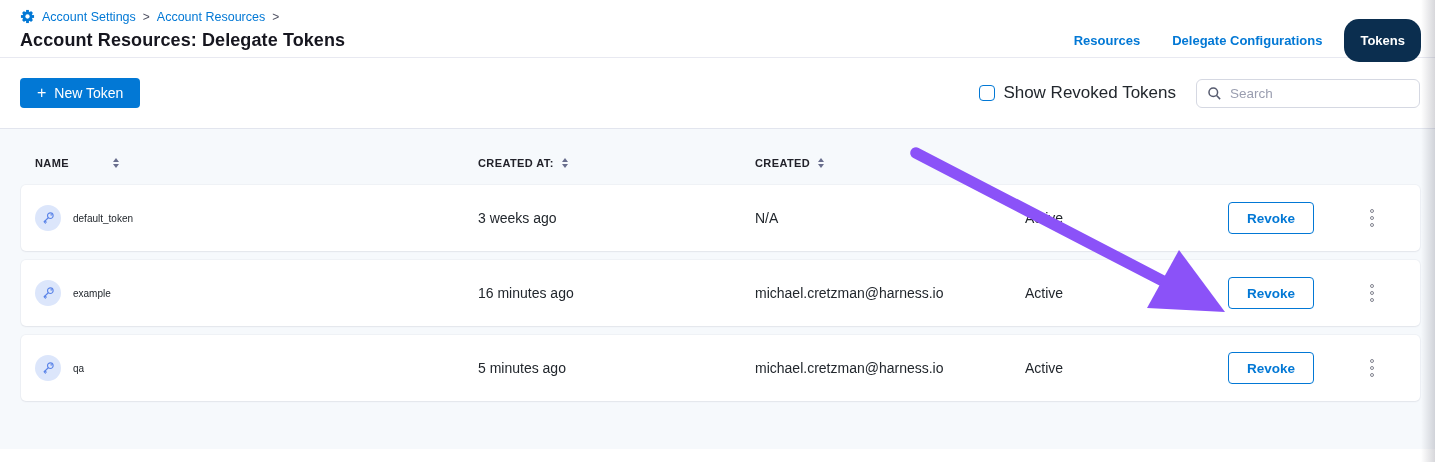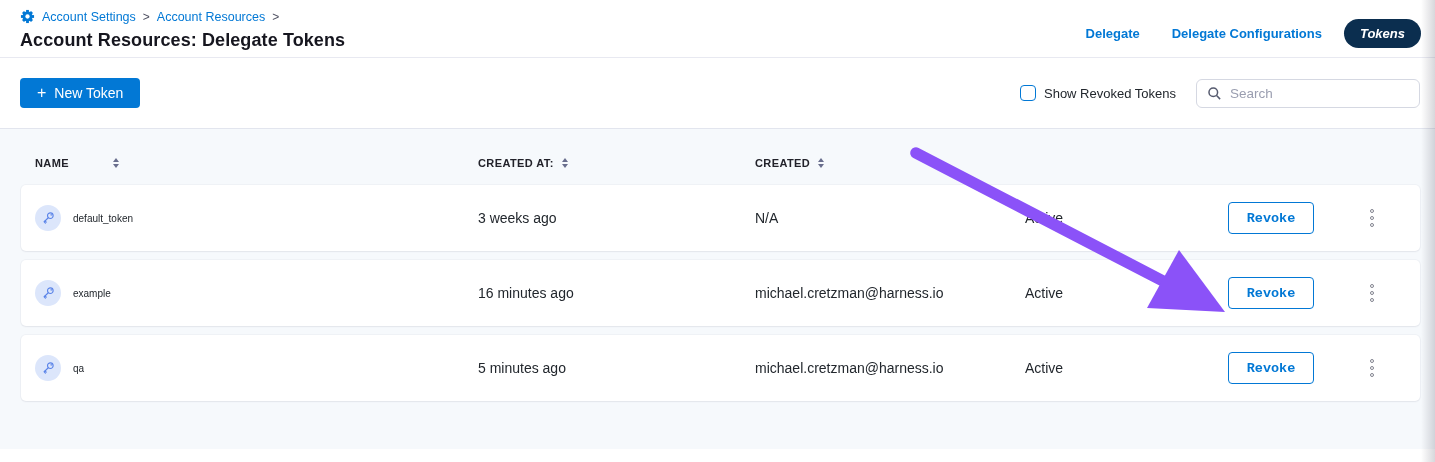--- a/index.html
+++ b/index.html
@@ -11,32 +11,32 @@
   
   .topbar { position:relative; height:58px; padding:9px 20px 0 20px; background:#fff; border-bottom:1px solid #e8e9f1; }
   .breadcrumb { display:flex; align-items:center; gap:7px; font-size:12.5px; font-weight:500; }
   .crumb-link { color:#0278d5; cursor:pointer; text-decoration:none; }
   .crumb-sep { color:#4f5162; font-size:12px; }
   .gear-wrap { display:flex; align-items:center; }
   .page-title { margin-top:6px; font-size:18px; font-weight:700; color:#16161f; letter-spacing:.1px; }
   .tabs { position:absolute; top:19px; right:14px; display:flex; align-items:center; gap:32px; }
   .tab-link { color:#0278d5; font-size:13px; font-weight:700; cursor:pointer; }
   .tab-pill { background:#0b2e4f; color:#ffffff; font-size:13px; font-weight:700;
-              padding:7px 16px; border-radius:15px; margin-left:-10px; cursor:pointer;font-style:italic; }
+              padding:14px 16px; border-radius:15px; margin-left:-10px; cursor:pointer; }
   
   .toolbar { height:71px; background:#fff; border-bottom:1px solid #e2e5ee;
              display:flex; align-items:center; justify-content:space-between; padding:0 15px 0 20px; }
   .btn-primary { display:flex; align-items:center; gap:8px; background:#0278d5; color:#fff;
                  border:none; border-radius:4px; height:30px; padding:0 17px;
                  font-size:14px; font-weight:500; font-family:inherit; cursor:pointer; }
   .btn-primary .plus { font-size:16px; font-weight:500; line-height:1; }
   .toolbar-right { display:flex; align-items:center; gap:20px; }
   .checkbox-group { display:flex; align-items:center; gap:8px; cursor:pointer; }
   .checkbox { width:16px; height:16px; border:1.6px solid #0278d5; border-radius:4px; background:#fff; }
-  .checkbox-label { font-size:13px; color:#22272d; }
+  .checkbox-label { font-size:17px; color:#22272d; }
   .searchbox { display:flex; align-items:center; gap:8px; width:224px; height:29px;
                border:1px solid #d5d8e2; border-radius:6px; background:#fff; padding:0 10px; }
   .searchbox input { border:none; outline:none; flex:1; font-size:13.5px; font-family:inherit; color:#22272d; background:transparent; }
   .searchbox input::placeholder { color:#9a9eb0; }
   
   .table-area { height:320px; background:#f6f9fc; padding:28px 15px 0 21px; }
   .grid { display:grid; grid-template-columns:457px 277px 270px 193px 106px 1fr; align-items:center; }
   .thead { margin-bottom:16px; }
   .th { display:flex; align-items:center; gap:8px; font-size:11px; font-weight:700;
         color:#22222a; letter-spacing:.4px; cursor:pointer; }
@@ -45,21 +45,21 @@
   .sort-icon .up   { width:0; height:0; border-left:3.5px solid transparent; border-right:3.5px solid transparent; border-bottom:4px solid #696e8d; }
   .sort-icon .down { width:0; height:0; border-left:3.5px solid transparent; border-right:3.5px solid transparent; border-top:4px solid #696e8d; }
   .row { height:66px; background:#fff; border-radius:5px; margin-bottom:9px;
          box-shadow:0 1px 2px rgba(40,41,61,.06), 0 0 0 1px rgba(40,41,61,.03); cursor:pointer; }
   .cell-name { display:flex; align-items:center; gap:12px; padding-left:14px; font-size:10px; color:#22272d;text-align:right; }
   .key-badge { width:26px; height:26px; border-radius:50%; background:#dce6fb;
                display:flex; align-items:center; justify-content:center; flex:none; }
   .cell { font-size:14px; color:#22272d; }
   .btn-revoke { width:86px; height:32px; margin-left:10px; background:#fff; border:1.5px solid #0278d5;
                 border-radius:4px; color:#0278d5; font-size:13.5px; font-weight:700;
-                font-family:Liberation Mono, monospace; cursor:pointer; }
+                font-family:Liberation Sans, sans-serif; cursor:pointer; }
   .kebab { justify-self:center; display:flex; flex-direction:column; align-items:center; gap:2.5px;
            padding:6px; cursor:pointer; background:none; border:none; }
   .kebab i { width:4.5px; height:4.5px; border:1.3px solid #82838f; border-radius:50%; display:block; }
   
   .arrow-overlay { position:absolute; inset:0; width:1435px; height:462px; pointer-events:none; z-index:50; }
   .right-shade { position:absolute; top:0; right:0; width:14px; height:462px; pointer-events:none; z-index:60;
                  background:linear-gradient(to right, rgba(96,97,112,0), rgba(96,97,112,.25)); }
 </style>
 </head>
 <body>
@@ -79,21 +79,21 @@
       </svg>
     </span>
     <a class="crumb-link">Account Settings</a>
     <span class="crumb-sep">&gt;</span>
     <a class="crumb-link">Account Resources</a>
     <span class="crumb-sep">&gt;</span>
   </div>
   <div class="page-title">Account Resources: Delegate Tokens</div>
 
   <div class="tabs">
-    <span class="tab-link">Delegate</span>
+    <span class="tab-link">Resources</span>
     <span class="tab-link">Delegate Configurations</span>
     <span class="tab-pill">Tokens</span>
   </div>
 </div>
 
 <div class="toolbar">
   <button class="btn-primary">
     <span class="plus">+</span>
     <span>New Token</span>
   </button>

